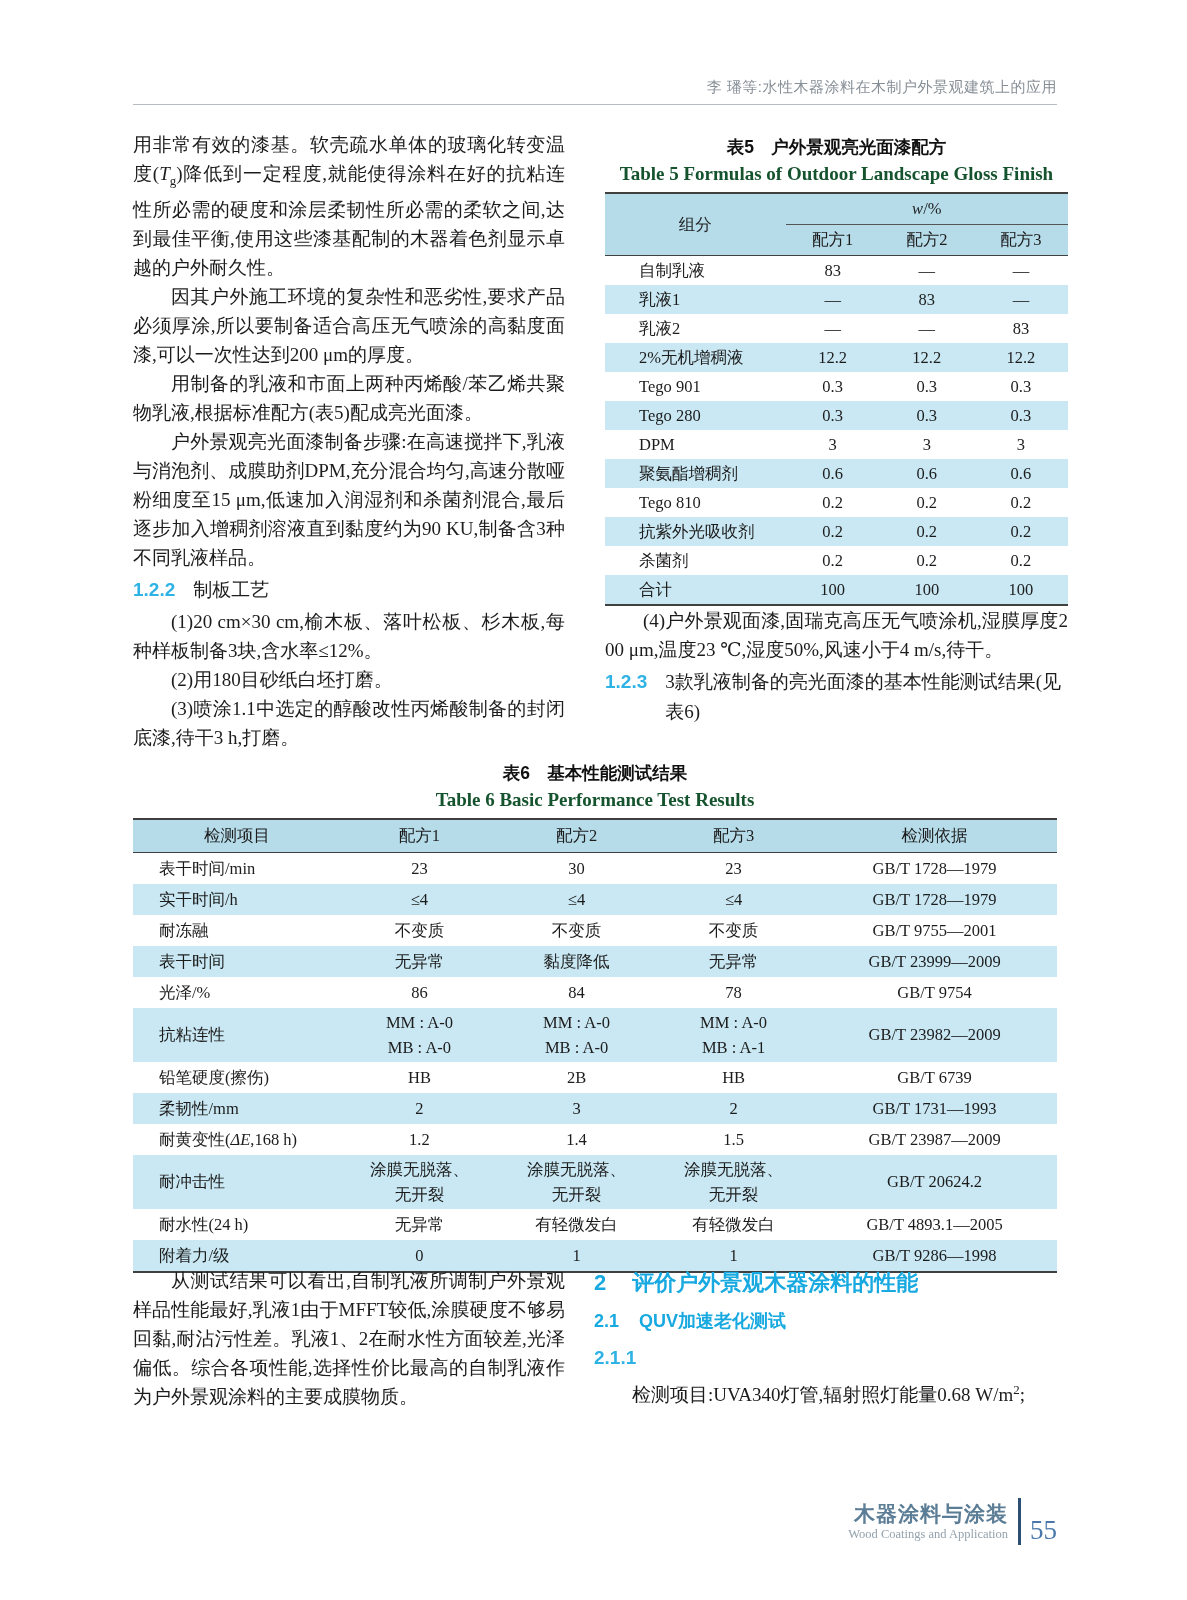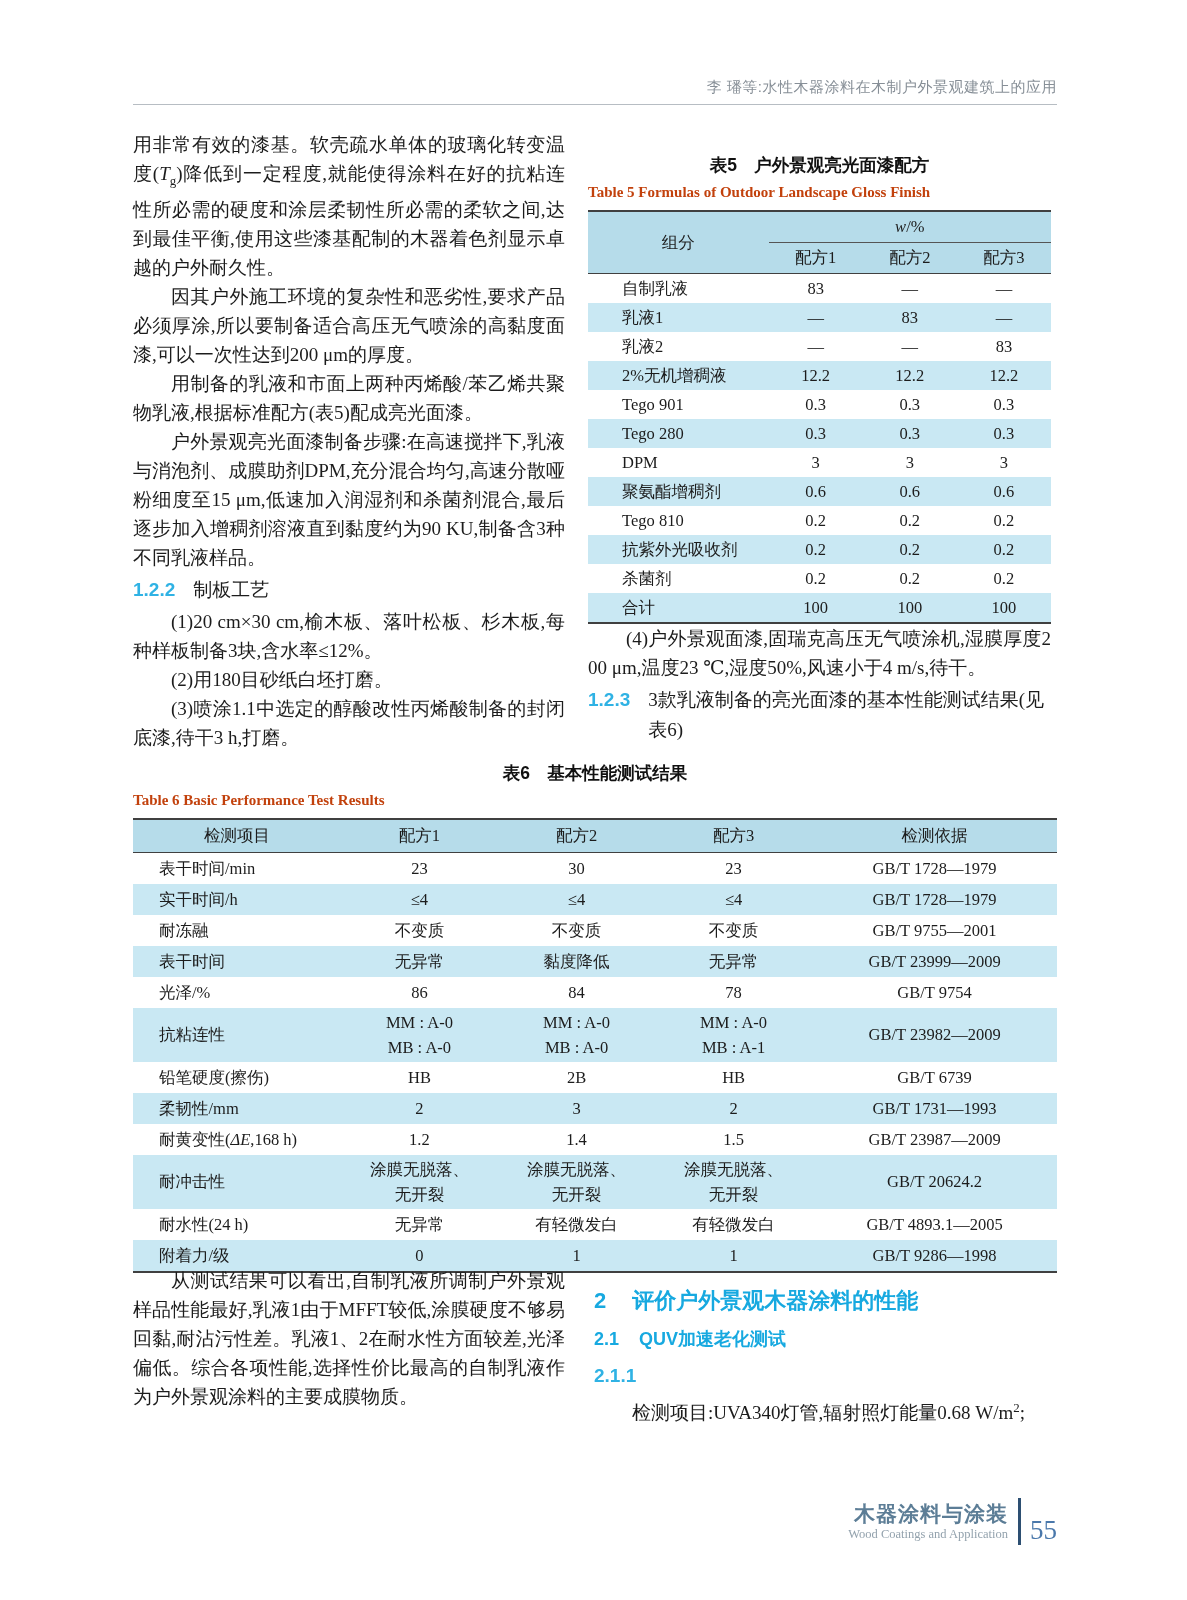--- a/index.html
+++ b/index.html
@@ -16,40 +16,40 @@
   }
   .head-rule { position:absolute; top:104px; left:133px; width:924px; height:1px; background:#b7bdc3; }
 
   
   p.body { margin:0; font-size:19px; line-height:29px; text-align:justify; word-break:break-all; }
   p.indent { text-indent:2em; }
   sub { font-size:0.68em; }
   sup { font-size:0.68em; }
 
   
-  .section-top { position:absolute; top:130px; left:133px; width:924px; display:flex; gap:23px; }
+  .section-top { position:absolute; top:130px; left:133px; width:924px; display:flex; gap:40px; }
   .section-bottom { position:absolute; top:1266px; left:133px; width:924px; display:flex; gap:29px; }
   .col-l { width:432px; flex:none; }
-  .col-r { width:463px; flex:none;margin-top:18px; }
+  .col-r { width:463px; flex:none; }
 
   
   .h3 { display:flex; align-items:baseline; font-size:19px; line-height:30px; margin:3px 0 2px 0; }
   .h3 .num { font-family:"Liberation Sans","DejaVu Sans",sans-serif; font-weight:bold; color:#2fb2e4; margin-right:18px; flex:none; }
   .h3 .lbl { flex:1; }
   .h1-heading { display:flex; align-items:baseline; font-family:"Liberation Sans","DejaVu Sans",sans-serif;
     font-weight:bold; color:#17a9e0; font-size:22px; line-height:30px; margin:2px 0 10px 0; }
   .h1-heading .num { margin-right:26px; }
   .h2-heading { display:flex; align-items:flex-end; font-family:"Liberation Sans","DejaVu Sans",sans-serif;
     font-weight:bold; color:#17a9e0; font-size:18px; line-height:26px; margin:0 0 9px 0; }
   .h2-heading .num { margin-right:20px; }
 
   
   .tbl-title-cn { text-align:center; font-size:17.5px; font-weight:bold; line-height:27px;
     font-family:"Liberation Sans","DejaVu Sans",sans-serif; color:#111; }
-  .tbl-title-en { font-size:15px; font-weight:bold; line-height:26px; margin-bottom:5px; color:#c2410c; }
+  .tbl-title-en { text-align:center; font-size:19px; font-weight:bold; line-height:26px; margin-bottom:5px; color:#14532d; }
   table { border-collapse:collapse; width:100%; }
   table.t5, table.t6 { border-top:2px solid #404040; border-bottom:2px solid #404040; font-size:16.5px; }
   .t5 th, .t6 th { font-weight:normal; }
   .t5 thead th { background:#b6dcea; }
   .t5 th.group { width:39%; text-align:center; border-bottom:1.5px solid #404040; }
   .t5 th.whead { height:28px; border-bottom:1px solid #555; text-align:center; }
   .t5 th.fcol { height:28px; width:20.33%; border-bottom:1.5px solid #404040; text-align:center; }
   .t5 tbody td { height:27px; }
   .t5 td.name { text-align:left; padding-left:34px; }
   .t5 td.val { text-align:center; }

